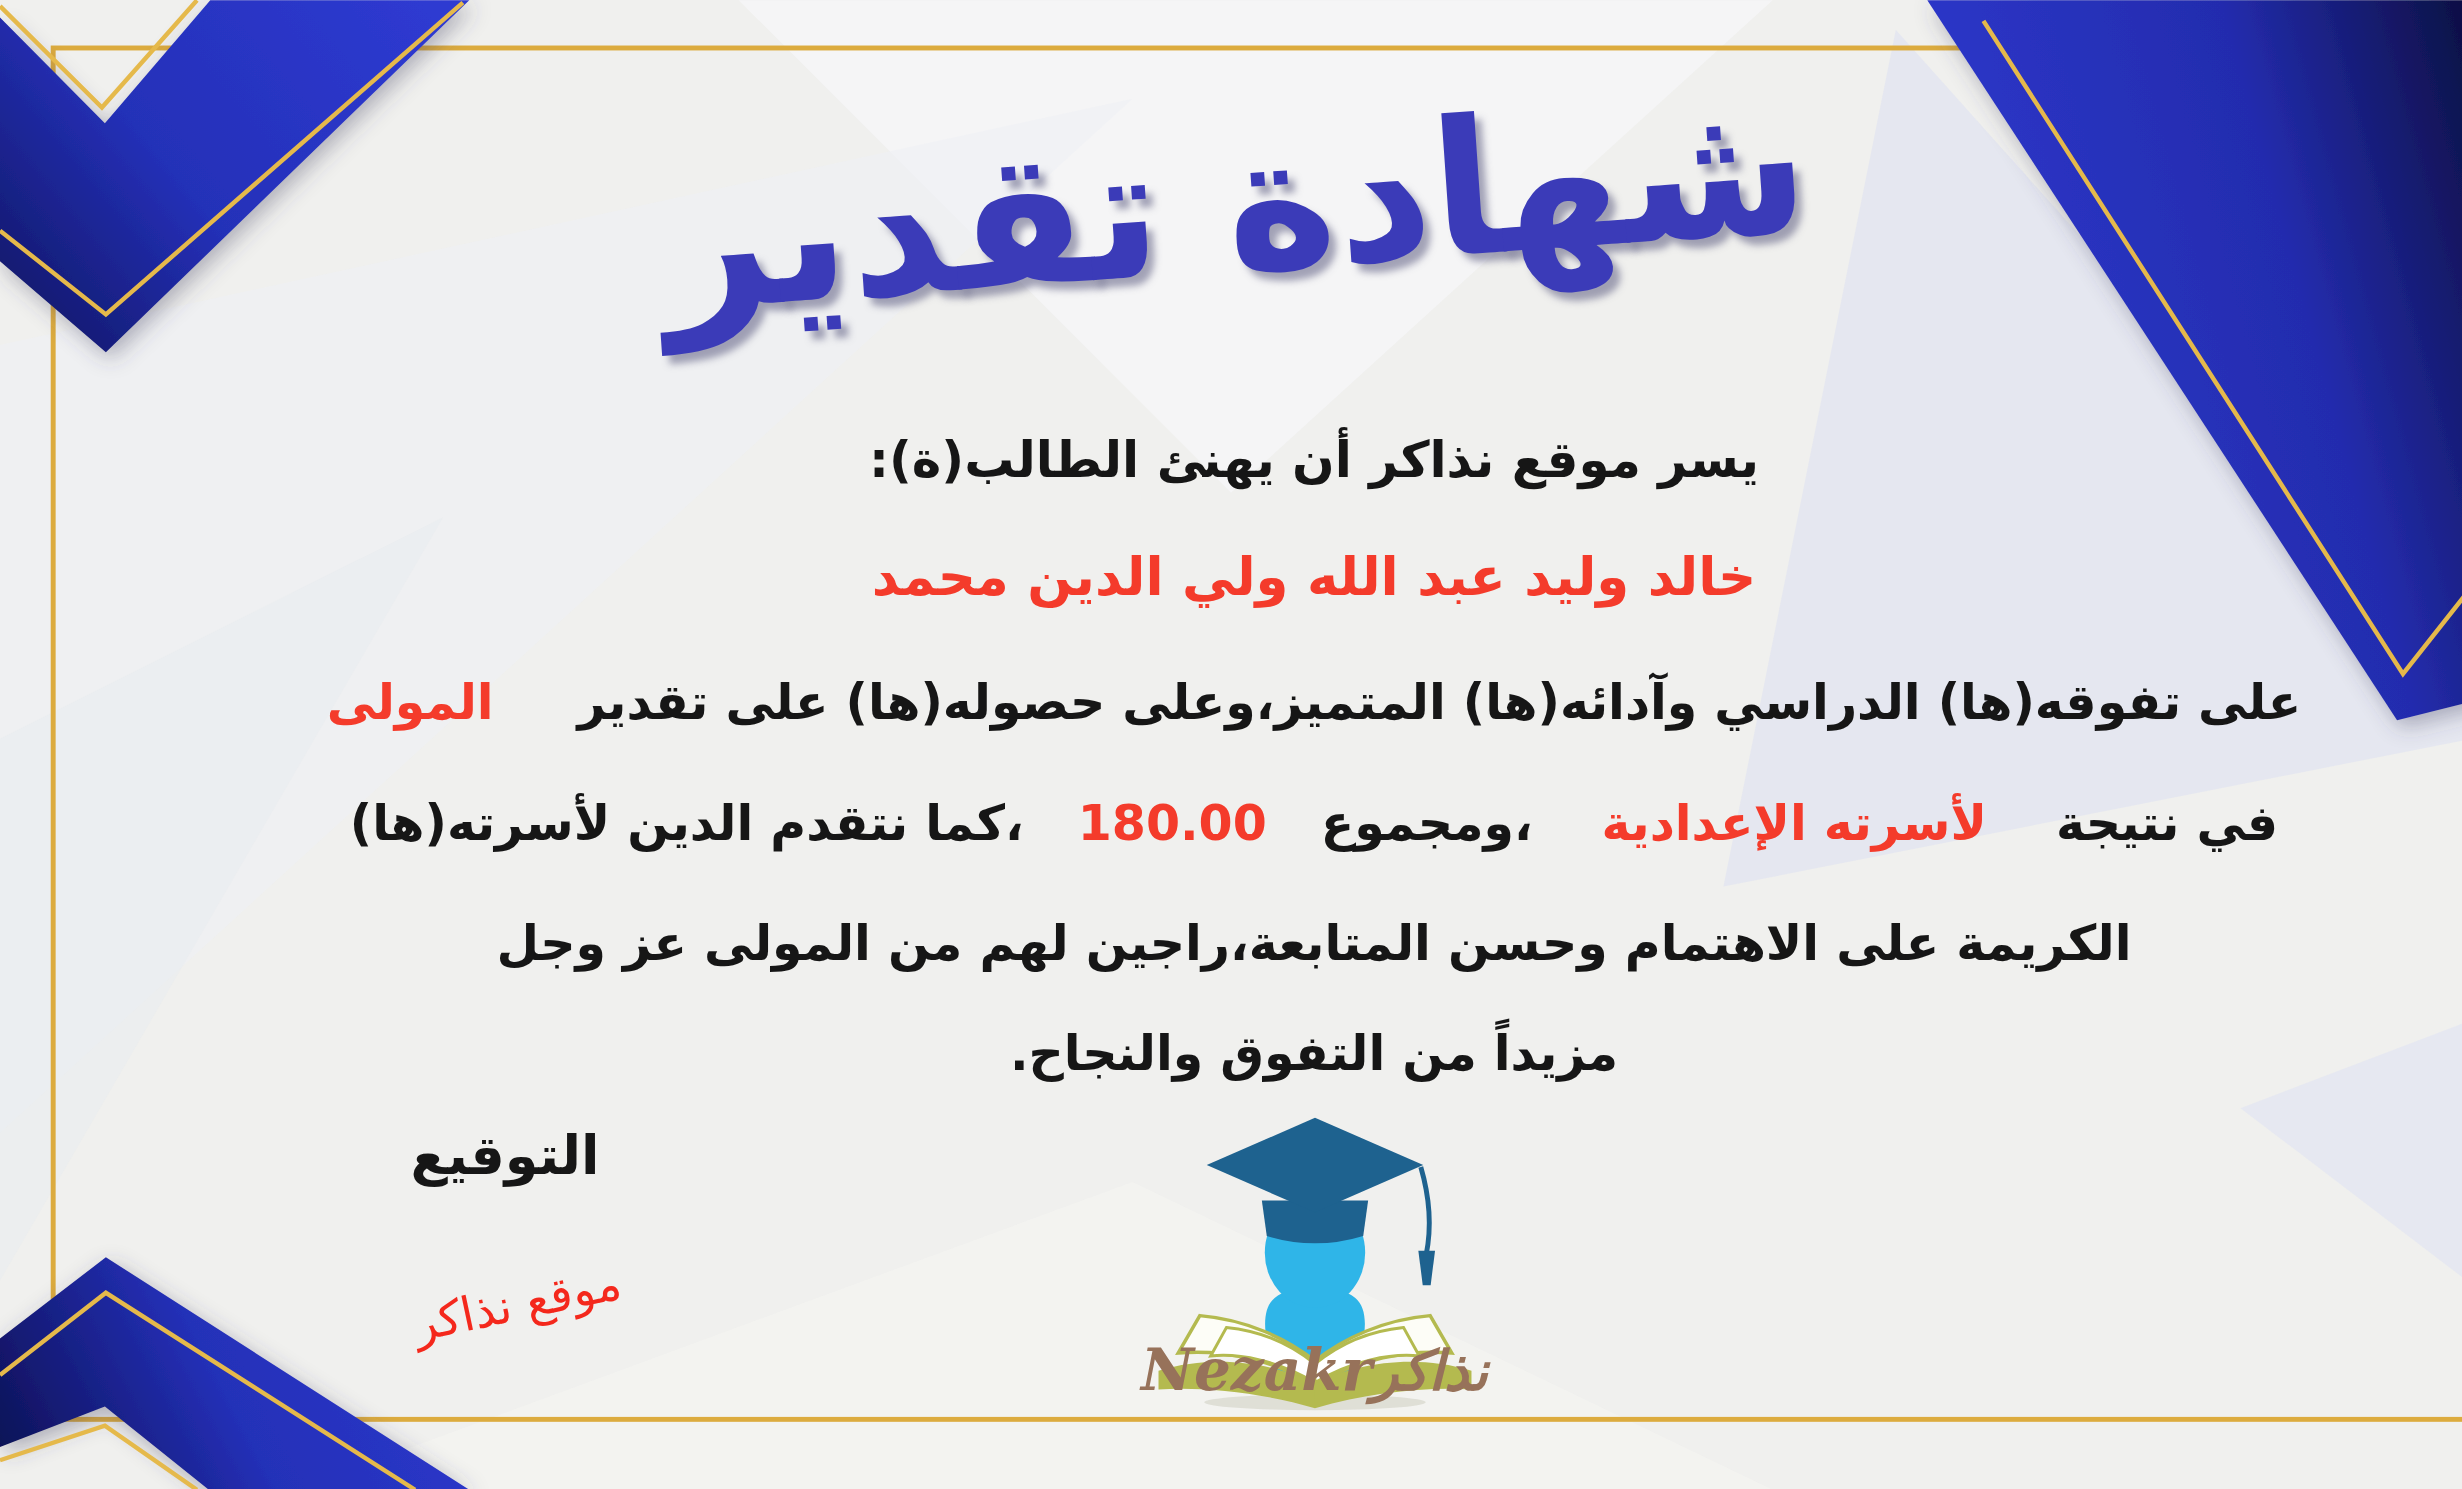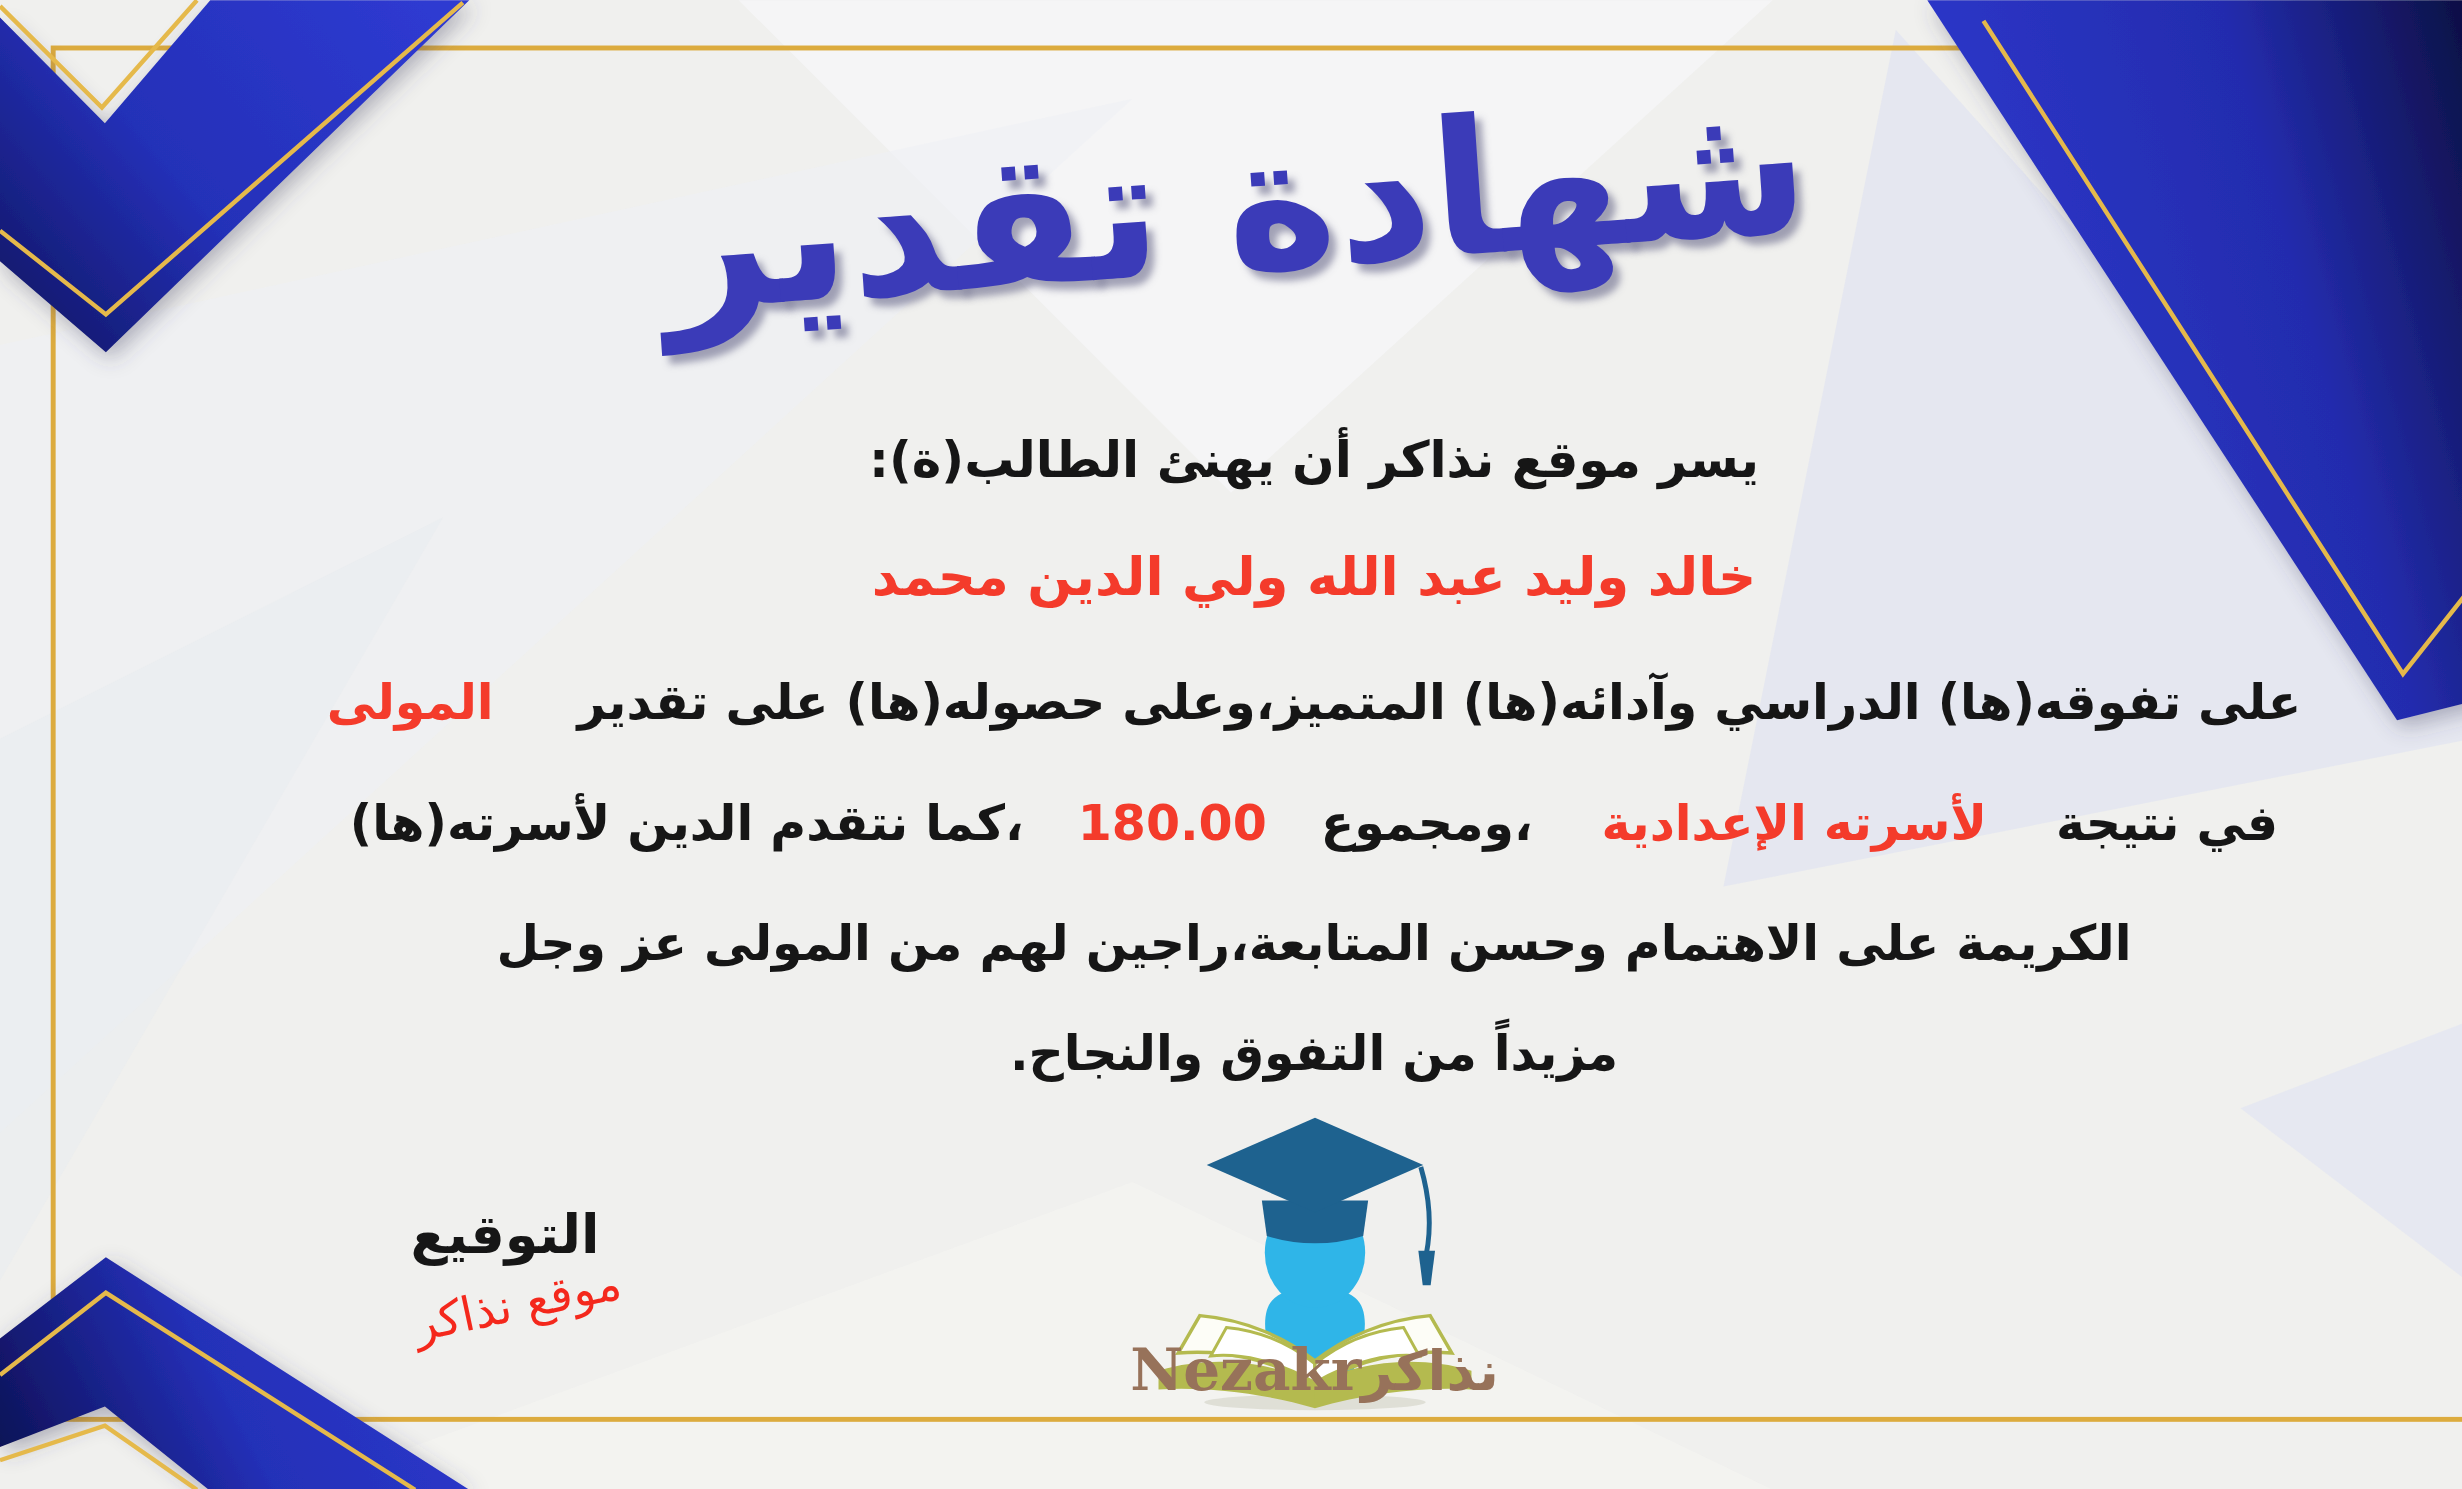--- a/index.html
+++ b/index.html
@@ -15,30 +15,30 @@
   .l1{top:433px;font-size:50px;}
   .l2{top:548px;font-size:53px;color:#f43b2b;}
   .l3{top:676px;font-size:49px;}
   .l4{top:797px;font-size:49px;}
   .l5{top:917px;font-size:49px;}
   .l6{top:1027px;font-size:49px;}
   .red{color:#f43b2b;}
   .gap-lg{display:inline-block;width:84px;}
   .gap-md{display:inline-block;width:69px;}
   .gap-sm{display:inline-block;width:54px;}
-  .sig-label{position:absolute;left:345px;width:320px;top:1203px;
+  .sig-label{position:absolute;left:345px;width:320px;top:1124px;
              font-size:54px;font-weight:bold;color:#161616;direction:rtl;
              text-align:center;white-space:nowrap;}
   .sig-script{position:absolute;left:315px;width:404px;top:1276px;
               font-size:47px;color:#f4281c;direction:rtl;text-align:center;
               transform:rotate(-12deg);white-space:nowrap;}
   .logo{position:absolute;left:1128px;top:1107px;width:374px;height:315px;}
   .logo svg{position:absolute;inset:0;}
   .logo-text{position:absolute;left:1098px;top:1336px;width:433px;
-             text-align:center;color:#97725a;white-space:nowrap;}
+             text-align:center;color:#97725a;white-space:nowrap;font-style:italic;}
   .logo-text .lat{font-family:"DejaVu Serif",serif;font-weight:bold;
                   font-size:58px;}
   .logo-text .arb{font-family:"DejaVu Sans",sans-serif;font-weight:bold;
                   font-size:55px;}
 </style>
 </head>
 <body>
 
 <div class="canvas">
 

